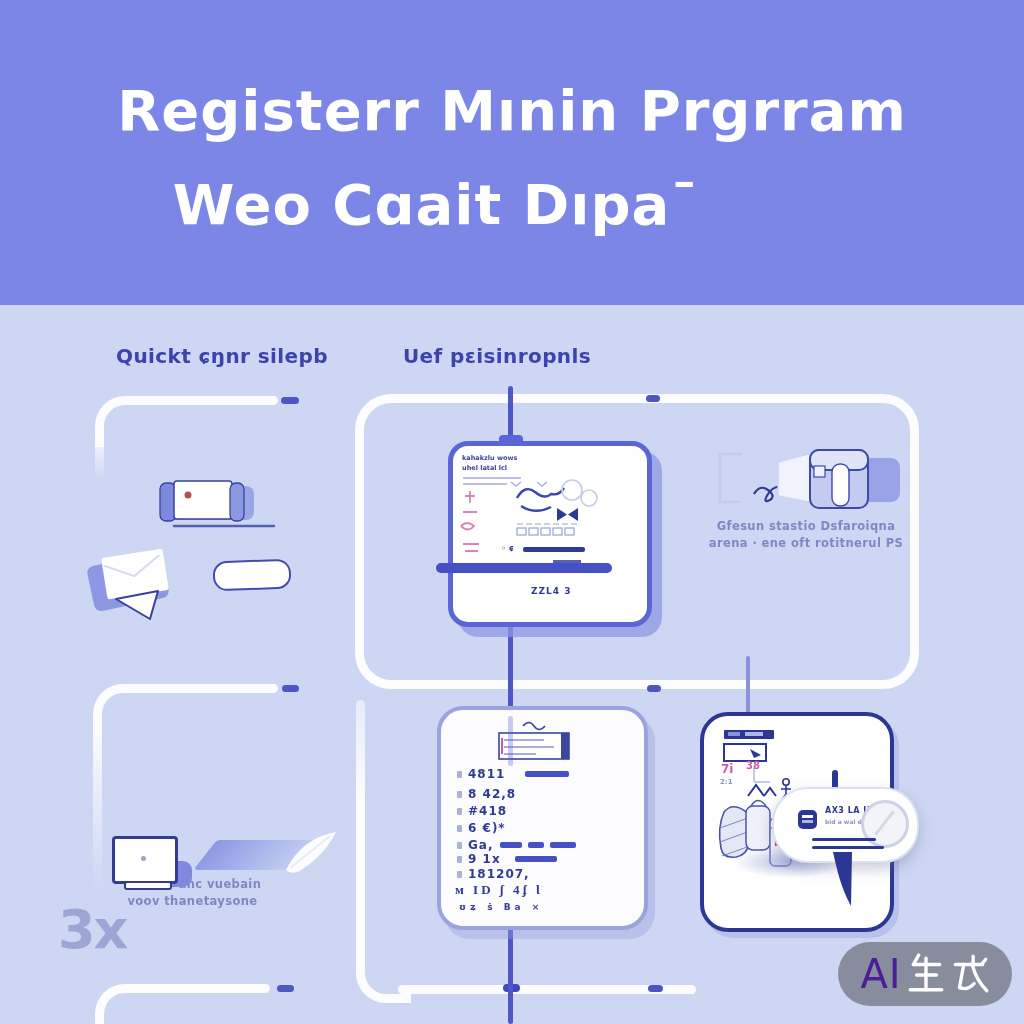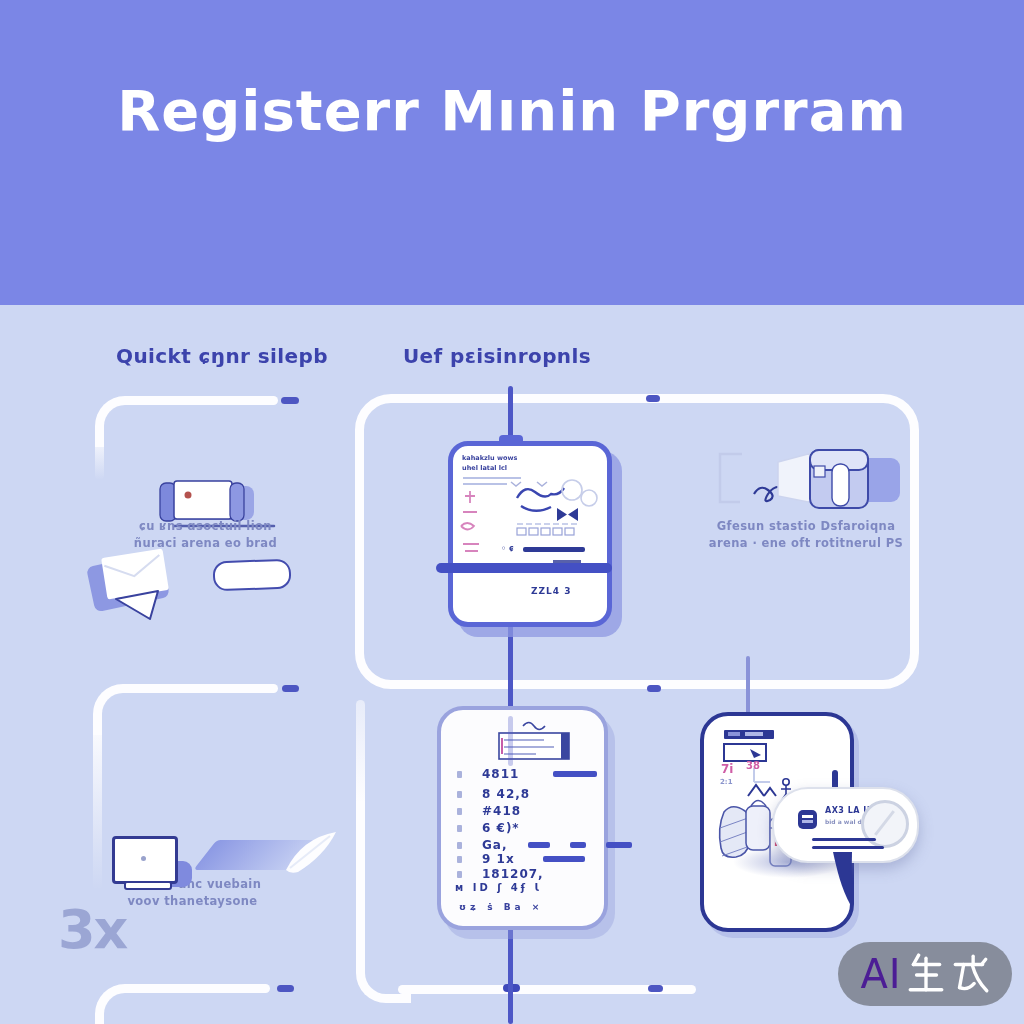--- a/index.html
+++ b/index.html
@@ -25,45 +25,45 @@
             border-left:9px solid #fdfdff;border-top-left-radius:30px;}
   .cornerBL{position:absolute;width:46px;height:46px;border-bottom:9px solid #fdfdff;
             border-left:9px solid #fdfdff;border-bottom-left-radius:30px;}
   .bigframe{position:absolute;left:355px;top:394px;width:546px;height:277px;
             border:9px solid #fdfdff;border-radius:36px;}
   .fade{background:linear-gradient(#fdfdff,rgba(253,253,255,0));}
   .dash{position:absolute;height:7px;background:#4d56c2;border-radius:4px;}
   .bline{position:absolute;width:5px;background:#4d57c6;border-radius:3px;}
 
   
-  .card{position:absolute;background:#ffffff;}
+  .card{position:absolute;background:#ffffff;padding-left:40px;}
   .card1{left:448px;top:441px;width:154px;height:176px;border:5px solid #5a66d6;
          border-radius:20px;box-shadow:10px 10px 0 rgba(141,152,226,.75);}
   .card2{left:437px;top:706px;width:163px;height:216px;border:4px solid #9aa3de;
          border-radius:26px;background:#fcfcfe;box-shadow:7px 9px 0 rgba(150,160,220,.4);}
   .card3{left:700px;top:712px;width:146px;height:212px;border:4px solid #2c3794;
          border-radius:28px;box-shadow:5px 6px 0 rgba(150,160,220,.4);}
 
   .tinyhead{position:absolute;left:9px;top:8px;width:80px;color:#39429e;
             font-size:6.5px;font-weight:700;line-height:1.5;}
   .tag1{position:absolute;left:78px;top:140px;color:#2e3a96;font-size:9px;font-weight:700;letter-spacing:1px;}
   .divbar{position:absolute;left:436px;top:563px;width:176px;height:10px;
           background:#4450c4;border-radius:6px;z-index:5;}
   .notch{position:absolute;left:499px;top:435px;width:24px;height:10px;background:#5a66d6;border-radius:4px;}
 
   
   .caption{position:absolute;text-align:center;color:#7e88c2;font-size:11.5px;
            font-weight:600;letter-spacing:.4px;line-height:1.5;}
 
   
-  .c2row{position:absolute;left:16px;display:flex;align-items:center;gap:20px;
+  .c2row{position:absolute;left:16px;display:flex;align-items:center;gap:6px;
          color:#2e3a96;font-size:12px;font-weight:700;letter-spacing:1px;}
   .c2row::before{content:"";width:5px;height:7px;background:#aab2dc;border-radius:1px;display:inline-block;}
   .bar{height:6px;background:#4450c4;border-radius:2px;display:inline-block;}
-  .icons1{position:absolute;left:14px;top:172px;color:#2e3a96;font-size:10px;font-weight:700;letter-spacing:3px;}
+  .icons1{position:absolute;left:14px;top:172px;color:#2e3a96;font-size:13px;font-weight:700;letter-spacing:3px;font-family:Liberation Serif, serif;}
   .icons2{position:absolute;left:18px;top:192px;color:#39429e;font-size:9px;font-weight:700;letter-spacing:4px;}
 
   
   .bubble{position:absolute;left:772px;top:787px;width:143px;height:72px;background:#ffffff;
           border:2px solid #dde1ec;border-radius:36px;box-shadow:0 6px 14px rgba(100,110,160,.35);z-index:6;}
   .bubble-icon{position:absolute;left:24px;top:21px;width:19px;height:19px;background:#2c3794;border-radius:5px;}
   .bubble-icon::after{content:"";position:absolute;left:4px;top:5px;width:11px;height:3px;
           background:#fff;box-shadow:0 5px 0 #aeb6e6;}
   .bl1{position:absolute;left:51px;top:17px;color:#2c3794;font-size:8px;font-weight:700;letter-spacing:.5px;}
   .bl2{position:absolute;left:51px;top:29px;color:#8a92c0;font-size:6px;font-weight:600;}
@@ -100,20 +100,21 @@
            gap:4px;z-index:9;}
   .ai-pill span{color:#4c1d95;font-size:40px;font-weight:500;letter-spacing:1px;}
 </style>
 </head>
 <body>
 
 <div class="canvas">
 
   <div class="header">
     <div class="title1">Registerr Mınin Prgrram</div>
+    <div class="title2">Weo Cɑait Dıpaˉ</div>
   </div>
 
   <div class="collabel" style="left:372px;">Uef pɛisinropnls</div>
   <div class="collabel" style="left:97px;">Quickt ɕŋnr silepb</div>
 
   <div class="cornerTL" style="left:95px;top:396px;"></div>
   <div class="hlineW" style="left:130px;top:396px;width:148px;"></div>
   <div class="vlineW fade" style="left:95px;top:432px;height:48px;"></div>
   <div class="dash" style="left:281px;top:397px;width:18px;"></div>
 
@@ -143,24 +144,20 @@
   <div class="bline" style="left:746px;top:656px;height:58px;width:4px;background:#8a93d8;"></div>
 
   <svg class="abs" style="left:158px;top:477px;" width="130" height="55" viewBox="0 0 130 55">
     <rect x="8" y="9" width="88" height="34" rx="8" fill="#9aa5e6"></rect>
     <rect x="2" y="6" width="16" height="38" rx="6" fill="#7d89dc" stroke="#39429e" stroke-width="1.3"></rect>
     <rect x="16" y="4" width="58" height="38" rx="3" fill="#ffffff" stroke="#39429e" stroke-width="1.5"></rect>
     <circle cx="30" cy="18" r="3.5" fill="#b4524e"></circle>
     <rect x="72" y="6" width="14" height="38" rx="6" fill="#8d98e2" stroke="#39429e" stroke-width="1.3"></rect>
     <path d="M16 49 h100" stroke="#555fae" stroke-width="2.5" stroke-linecap="round"></path>
   </svg>
-  <div class="caption" style="left:108px;top:518px;width:195px;">
-    <div>ɕu ʁns ɑsoctuil lion</div>
-    <div>ñuraci arena eo brad</div>
-  </div>
 
   <svg class="abs" style="left:86px;top:543px;" width="105" height="82" viewBox="0 0 105 82">
     <rect x="4" y="16" width="76" height="46" rx="7" fill="#8d98e2" transform="rotate(-12 42 39)"></rect>
     <rect x="18" y="10" width="62" height="42" rx="3" fill="#ffffff" transform="rotate(-9 49 31)"></rect>
     <path d="M20 18 l28 15 28 -17" stroke="#d6dcf0" stroke-width="2" fill="none" transform="rotate(-9 49 31)"></path>
     <path d="M30 56 L64 76 L72 48 Z" fill="#ffffff" stroke="#39429e" stroke-width="2" stroke-linejoin="round"></path>
   </svg>
   <div class="pill-btn"></div>
 
   <div class="notch"></div>

